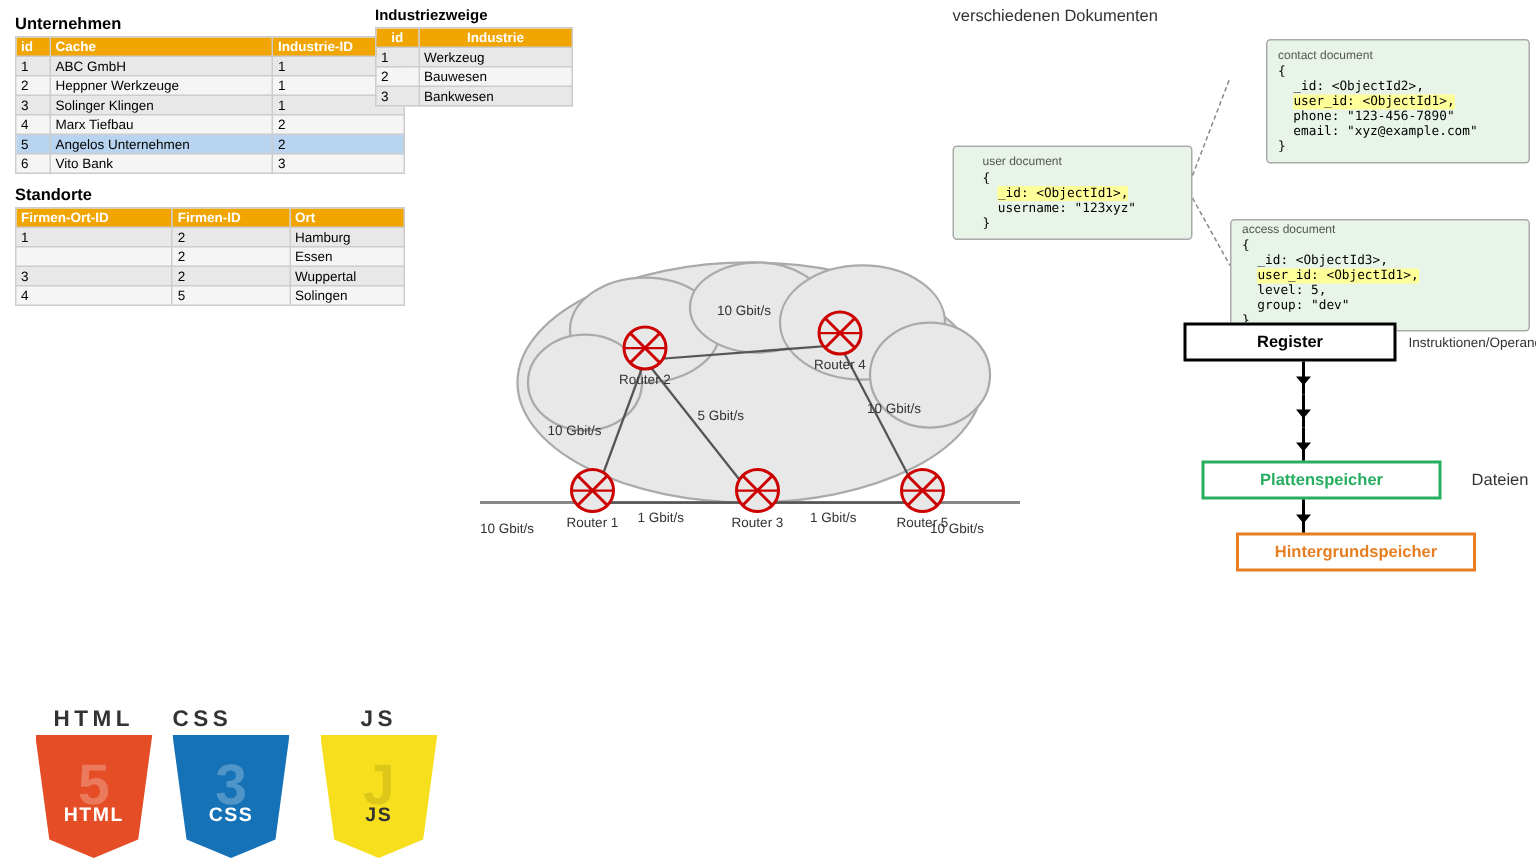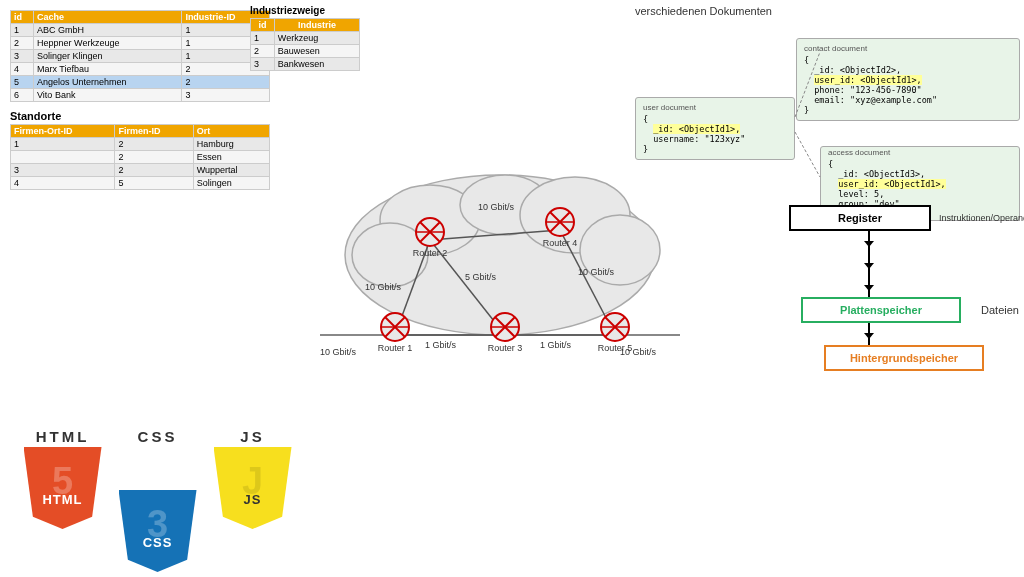--- a/index.html
+++ b/index.html
@@ -53,21 +53,21 @@
     }
     .db-table table tr.highlight td {
       background: #b8d4f0;
     }
 
     
     .industry-section {
       position: absolute;
       top: 5px;
       left: 250px;
-      width: 110px;
+      width: 132px;
     }
     .industry-section table {
       border-collapse: collapse;
       font-size: 9px;
       width: 100%;
     }
     .industry-section table th {
       background: #f0a500;
       color: #fff;
       border: 1px solid #ccc;
@@ -94,21 +94,21 @@
       height: 230px;
     }
     .doc-relative {
       position: relative;
       height: 230px;
     }
 
     
     .memory-section {
       position: absolute;
-      top: 205px;
+      top: 215px;
       right: 5px;
       width: 230px;
     }
     .mem-box {
       border: 2px solid #000;
       text-align: center;
       padding: 5px;
       font-size: 11px;
       font-weight: bold;
       margin: 0 auto 0 auto;
@@ -120,20 +120,21 @@
     .mem-box.haupt { border-color: #c0392b; color: #c0392b; }
     .mem-box.platten { border-color: #27ae60; color: #27ae60; }
     .mem-box.hinter { border-color: #e67e22; color: #e67e22; }
 
   </style>
 </head>
 <body>
 
 <div class="db-section">
   <div class="db-table">
+    <div class="db-table-title">Unternehmen</div>
     <table>
       <tbody>
           <tr>
         <th>id</th>
         <th>Cache</th>
         <th>Industrie-ID</th>
       </tr>
       <tr>
             <td>1</td>
             <td>ABC GmbH</td>
@@ -298,31 +299,31 @@
       <line x1="-14" y1="-8" x2="14" y2="-8" stroke="#c00" stroke-width="1.5"></line>
       <text x="0" y="16" text-anchor="middle" font-size="9" fill="#333">Router 5</text>
     </g>
   </svg>
 </div>
 
 <div style="position:absolute;top:5px;left:635px;width:385px;">
   <div style="font-size:11px;color:#333;margin-bottom:5px;">verschiedenen Dokumenten</div>
   <div class="doc-relative">
 
-    <div style="position:absolute;top:16px;right:0;width:224px;background:#e8f4e8;border:1px solid #aaa;border-radius:3px;padding:5px 7px;font-size:8.5px;font-family:monospace;">
+    <div style="position:absolute;top:4px;right:0;width:176px;background:#e8f4e8;border:1px solid #aaa;border-radius:3px;padding:5px 7px;font-size:8.5px;font-family:monospace;">
       <div style="font-size:8px;color:#555;font-family:Arial;margin-bottom:2px;">contact document</div>
       <div>{</div>
       <div>&nbsp;&nbsp;_id: &lt;ObjectId2&gt;,</div>
       <div>&nbsp;&nbsp;<span style="background:#ffff99;">user_id: &lt;ObjectId1&gt;,</span></div>
       <div>&nbsp;&nbsp;phone: "123-456-7890"</div>
       <div>&nbsp;&nbsp;email: "xyz@example.com"</div>
       <div>}</div>
     </div>
 
-    <div style="position:absolute;top:75px;left:0;width:160px;background:#e8f4e8;border:1px solid #aaa;border-radius:3px;padding:5px 7px;font-size:8.5px;font-family:monospace;">
+    <div style="position:absolute;top:75px;left:0;width:160px;background:#e8f4e8;border:1px solid #aaa;border-radius:3px;padding:5px 19px;font-size:8.5px;font-family:monospace;">
       <div style="font-size:8px;color:#555;font-family:Arial;margin-bottom:2px;">user document</div>
       <div>{</div>
       <div>&nbsp;&nbsp;<span style="background:#ffff99;">_id: &lt;ObjectId1&gt;,</span></div>
       <div>&nbsp;&nbsp;username: "123xyz"</div>
       <div>}</div>
     </div>
 
     <div style="position:absolute;top:124px;right:0;width:200px;background:#e8f4e8;border:1px solid #aaa;border-radius:3px;padding:1px 7px;font-size:8.5px;font-family:monospace;">
       <div style="font-size:8px;color:#555;font-family:Arial;margin-bottom:2px;">access document</div>
       <div>{</div>
@@ -383,21 +384,21 @@
   <div style="display:flex;gap:10px;align-items:flex-start;">
 
     <div style="display:flex;flex-direction:column;align-items:center;width:85px;">
       <div style="font-size:15px;font-weight:900;letter-spacing:3px;color:#333;margin-bottom:2px;">HTML</div>
       <div style="width:78px;height:82px;background:#e44d26;clip-path:polygon(0 0,100% 0,88% 85%,50% 100%,12% 85%);display:flex;flex-direction:column;align-items:center;justify-content:center;position:relative;">
         <div style="font-size:38px;font-weight:900;color:rgba(255,255,255,0.25);line-height:1;position:absolute;top:15px;">5</div>
         <div style="font-size:13px;font-weight:900;color:#fff;letter-spacing:1px;position:absolute;bottom:22px;">HTML</div>
       </div>
     </div>
 
-    <div style="display:flex;flex-direction:column;align-items:center;width:85px;gap:43px;">
+    <div style="display:flex;flex-direction:column;width:85px;">
       <div style="font-size:15px;font-weight:900;letter-spacing:3px;color:#333;margin-bottom:2px;">CSS</div>
       <div style="width:78px;height:82px;background:#1572b6;clip-path:polygon(0 0,100% 0,88% 85%,50% 100%,12% 85%);display:flex;flex-direction:column;align-items:center;justify-content:center;position:relative;">
         <div style="font-size:38px;font-weight:900;color:rgba(255,255,255,0.25);line-height:1;position:absolute;top:15px;">3</div>
         <div style="font-size:13px;font-weight:900;color:#fff;letter-spacing:1px;position:absolute;bottom:22px;">CSS</div>
       </div>
     </div>
 
     <div style="display:flex;flex-direction:column;align-items:center;width:85px;">
       <div style="font-size:15px;font-weight:900;letter-spacing:3px;color:#333;margin-bottom:2px;">JS</div>
       <div style="width:78px;height:82px;background:#f7df1e;clip-path:polygon(0 0,100% 0,88% 85%,50% 100%,12% 85%);display:flex;flex-direction:column;align-items:center;justify-content:center;position:relative;">

